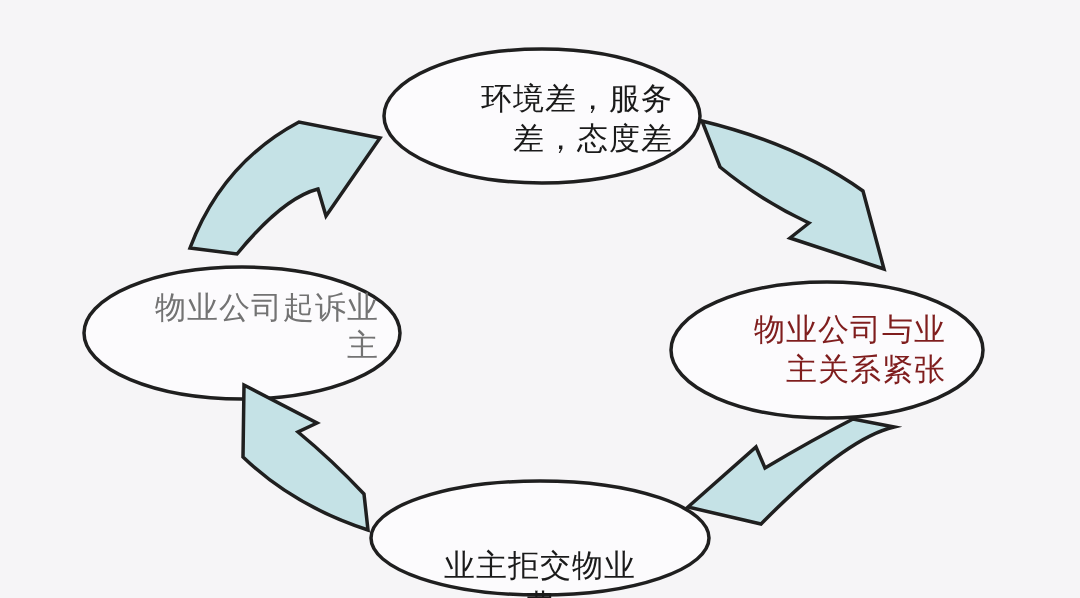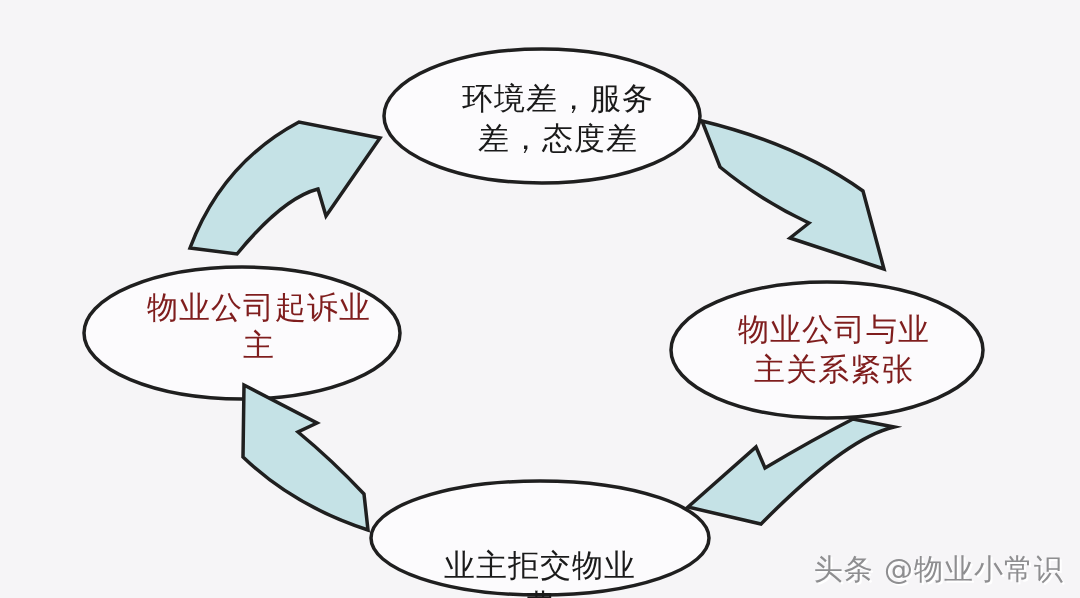--- a/index.html
+++ b/index.html
@@ -33,21 +33,21 @@
     stroke-linejoin: miter;
     stroke-miterlimit: 12;
   }
   .node-label {
     position: absolute;
     font-size: 31px;
     line-height: 40px;
     color: #1a1a1a;
     letter-spacing: 1px;
     white-space: pre-line;
-    text-align: center;
+    text-align: right;
   }
   .node-label.center {
     text-align: center;
     margin-top: 37px;
   }
   .watermark {
     position: absolute;
     right: 16px;
     bottom: 8px;
     font-size: 29px;
@@ -76,18 +76,17 @@
 
   <div class="node-label" style="left: 443px; top: 78px; width: 230px; color: rgb(26, 26, 26);">环境差，服务
 差，态度差</div>
 
   <div class="node-label" style="left: 722px; top: 309px; width: 224px; color: #7f1d1d;">物业公司与业
 主关系紧张</div>
 
   <div class="node-label center" style="left: 438px; top: 508px; width: 204px; color: rgb(26, 26, 26);">业主拒交物业
 费</div>
 
-  <div class="node-label" style="left: 139px; top: 288px; width: 240px; line-height: 38px; color: #7f1d1d;">物业公司起诉业
+  <div class="node-label" style="left: 139px; top: 288px; width: 240px; line-height: 38px; color: #737373;">物业公司起诉业
 主</div>
 
-  <div class="watermark" style="color: rgb(142, 142, 144);">头条 @物业小常识</div>
 
 </div>
 
 </body></html>

